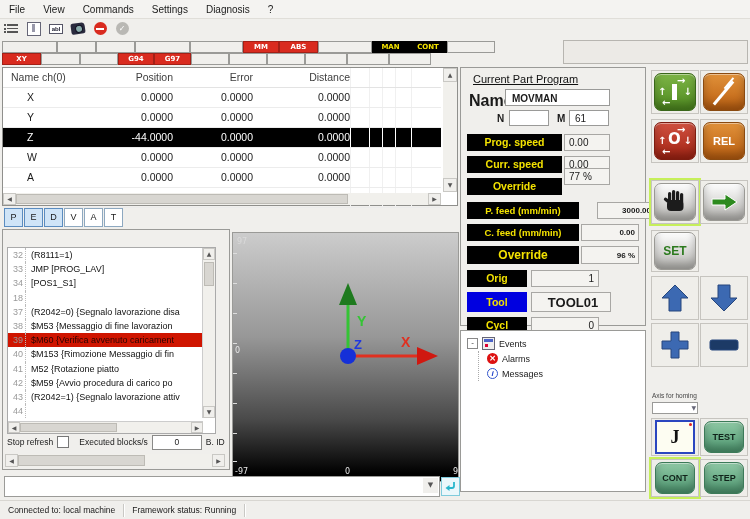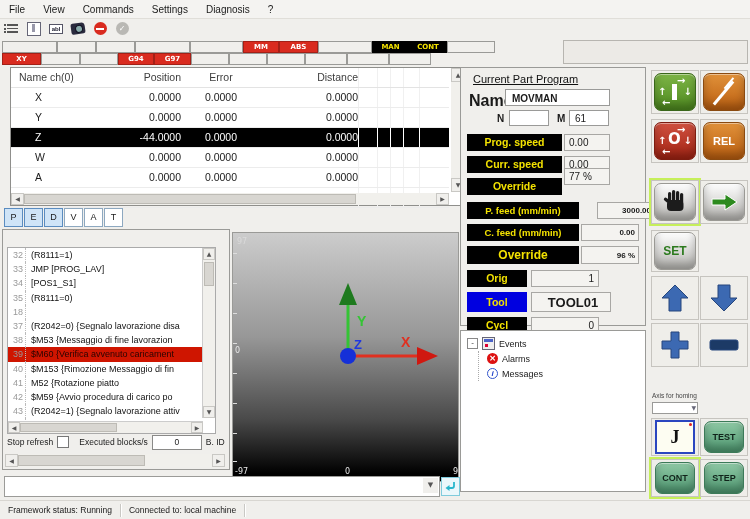--- a/index.html
+++ b/index.html
@@ -24,27 +24,27 @@
   .ico-stop::before{content:"";position:absolute;left:2.5px;top:5.5px;width:8px;height:2px;background:#fff;}
   .ico-ok{width:13px;height:13px;border-radius:50%;background:#b9b8b4;color:#fff;font-size:8px;line-height:13px;text-align:center;}
   
   .ind{position:absolute;height:10px;line-height:10px;text-align:center;
        font-size:7px;font-weight:bold;border:1px solid #9a9a97;background:#f0efec;color:#fff;
        font-family:"DejaVu Sans",sans-serif;}
   .ind.red{background:#d92b1f;border-color:#a32017;}
   .ind.blk{background:#000;color:#f3e200;border-color:#000;}
   #bigbox{left:563px;top:40px;width:183px;height:22px;border:1px solid #b7b5b0;background:#eceae6;}
   
-  #axespanel{left:2px;top:67px;width:454px;height:137px;border:1px solid #8f8f8c;background:#fff;margin-left:8px;}
+  #axespanel{left:2px;top:67px;width:454px;height:137px;border:1px solid #8f8f8c;background:#fff;}
   .thead,.trow{display:flex;height:19px;line-height:19px;font-size:10.5px;}
   .thead{color:#3d3d3d;border-bottom:1px solid #e3e3e3;}
   .trow{border-bottom:1px solid #ececec;}
   .c1{width:113px;padding-left:24px;box-sizing:border-box;}
   .c2{width:57px;text-align:right;}
-  .c3{width:80px;text-align:center;}
+  .c3{width:80px;text-align:right;}
   .c4{width:97px;text-align:right;}
   .cf{border-left:1px solid #f0f0f0;}
   .cf1{width:18px;}.cf2{width:12px;}.cf3{width:12px;}.cf4{width:15px;}.cf5{flex:1;}
   .thead .c1{padding-left:8px;}
   .trow.sel{background:#000;color:#fff;}
   .trow.sel .cf{border-left:1px solid #fff;}
   
   .sb{background:#f1f0ec;position:absolute;font-family:"DejaVu Sans",sans-serif;}
   .sb .btn{position:absolute;background:#f0efec;border:1px solid #c9c8c4;color:#555;
            font-size:6px;text-align:center;}
@@ -289,24 +289,20 @@
         <span class="lnum">32</span>
         <span class="ltxt">(R8111=1)</span>
       </div>
     <div class="cline">
         <span class="lnum">33</span>
         <span class="ltxt">JMP [PROG_LAV]</span>
       </div>
     <div class="cline">
         <span class="lnum">34</span>
         <span class="ltxt">[POS1_S1]</span>
-      </div>
-    <div class="cline">
-        <span class="lnum">35</span>
-        <span class="ltxt">(R8111=0)</span>
       </div>
     <div class="cline">
         <span class="lnum">18</span>
         <span class="ltxt"></span>
       </div>
     <div class="cline">
         <span class="lnum">37</span>
         <span class="ltxt">(R2042=0)   {Segnalo lavorazione disa</span>
       </div>
     <div class="cline">
@@ -554,15 +550,15 @@
   <span class="drop">▼</span>
 </div>
 <div class="abs" id="sendbtn">
   <svg width="11" height="11" viewBox="0 0 11 11">
     <path d="M9 1 L9 5 Q9 7 7 7 L3 7" fill="none" stroke="#29b6cc" stroke-width="1.8"></path>
     <polygon points="4.5,4 4.5,10 0.5,7" fill="#29b6cc"></polygon>
   </svg>
 </div>
 
 <div class="abs" id="statusbar">
+  <span class="stcell">Connected to: local machine</span>
   <span class="stcell">Framework status: Running</span>
-  <span class="stcell">Connected to: local machine</span>
 </div>
 
 </body></html>

